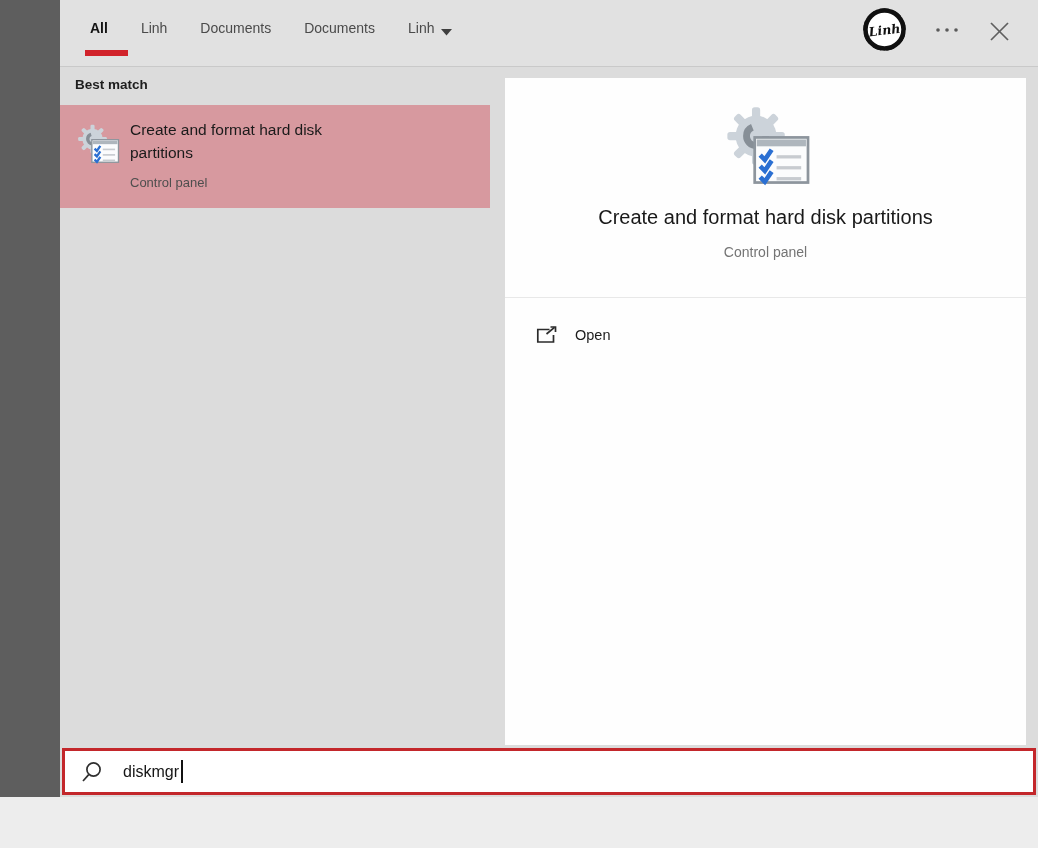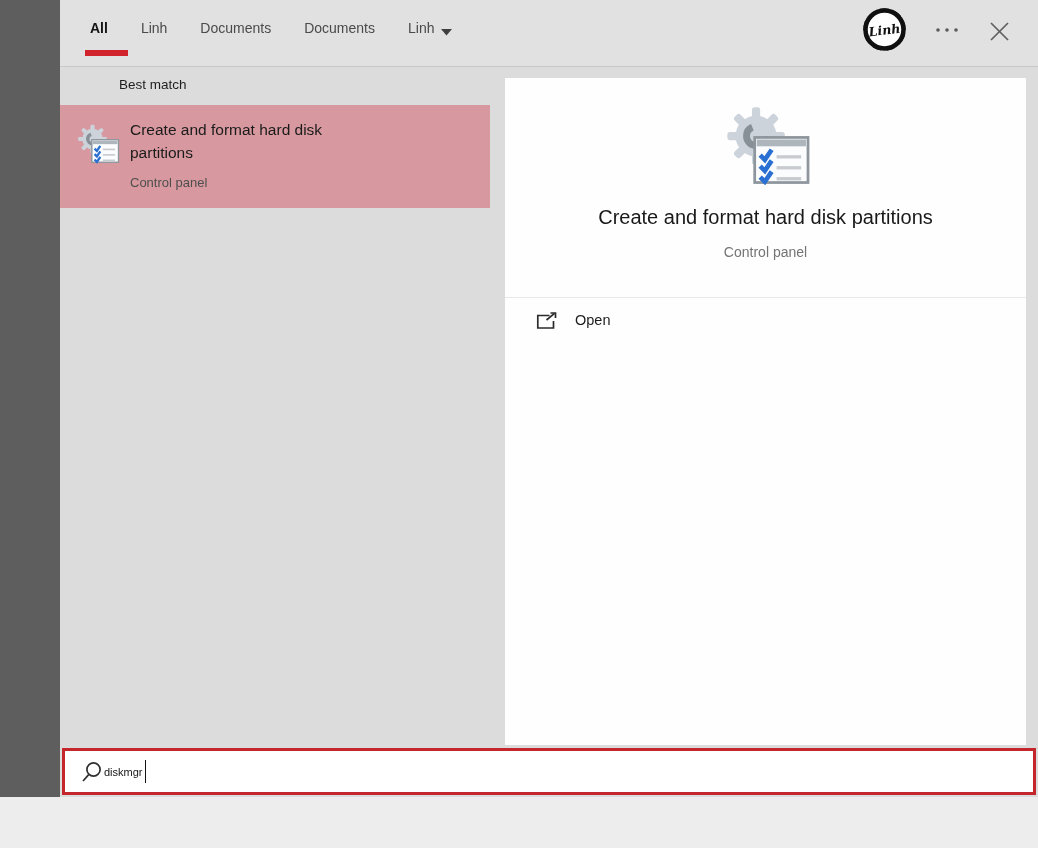--- a/index.html
+++ b/index.html
@@ -17,35 +17,35 @@
   
   #tabs{position:absolute;left:30px;top:0;height:56px;display:flex;align-items:center;gap:33px;}
   .tab{font-size:14px;color:#4a4a4a;cursor:pointer;display:flex;align-items:flex-end;gap:7px;}
   .tab.active{color:#141414;font-weight:bold;}
   #tab-underline{position:absolute;left:25px;top:50px;width:43px;height:6px;background:#d1232b;}
   
   #avatar{position:absolute;left:802px;top:7px;width:45px;height:45px;cursor:pointer;}
   #more-options{position:absolute;left:872px;top:22px;width:30px;height:16px;cursor:pointer;display:flex;align-items:center;justify-content:center;}
   #close-btn{position:absolute;left:926px;top:18px;width:26px;height:26px;cursor:pointer;display:flex;align-items:center;justify-content:center;}
   
-  #best-label{left:75px;top:77px;font-size:13.5px;font-weight:normal;color:#1e1e1e;margin-left:44px;}
+  #best-label{left:75px;top:77px;font-size:13.5px;font-weight:bold;color:#1e1e1e;}
   #best-item{left:60px;top:105px;width:430px;height:103px;background:#d7999f;cursor:pointer;}
   #best-item .res-icon{position:absolute;left:16px;top:19px;width:44px;height:41px;}
   #best-item .res-title{position:absolute;left:70px;top:13px;width:255px;font-size:15.5px;line-height:23px;color:#1a1a1a;}
   #best-item .res-sub{position:absolute;left:70px;top:70px;font-size:13px;color:#4e4e4e;}
   
   #preview-icon{position:absolute;left:218px;top:28px;width:88px;height:82px;}
   #preview-title{position:absolute;left:0;top:128px;width:521px;text-align:center;font-size:20px;color:#191919;}
   #preview-sub{position:absolute;left:0;top:166px;width:521px;text-align:center;font-size:14px;color:#747474;}
   #preview-divider{position:absolute;left:0;top:219px;width:521px;height:1px;background:#e8e8e8;}
-  #open-row{position:absolute;left:0;top:234px;width:521px;height:46px;display:flex;padding-left:30px;box-sizing:border-box;gap:18px;cursor:pointer;}
+  #open-row{position:absolute;left:0;top:234px;width:521px;height:46px;display:flex;align-items:center;padding-left:30px;box-sizing:border-box;gap:18px;cursor:pointer;}
   #open-row .open-label{font-size:14.5px;color:#1c1c1c;}
   
   #search-bar{left:62px;top:748px;width:974px;height:47px;background:#fff;border:3px solid #c3272b;box-sizing:border-box;display:flex;align-items:center;padding-left:15px;cursor:text;}
-  #search-text{font-size:11px;color:#161616;}
+  #search-text{margin-left:19px;font-size:16px;color:#161616;}
   #caret{display:inline-block;width:1.5px;height:23px;background:#111;margin-left:2px;vertical-align:middle;}
   
   #taskbar{left:0;top:797px;width:1038px;height:51px;background:#ededed;}
   svg{display:block;}
 </style>
 </head>
 <body>
 
 <svg width="0" height="0" style="position:absolute">
   <defs>

